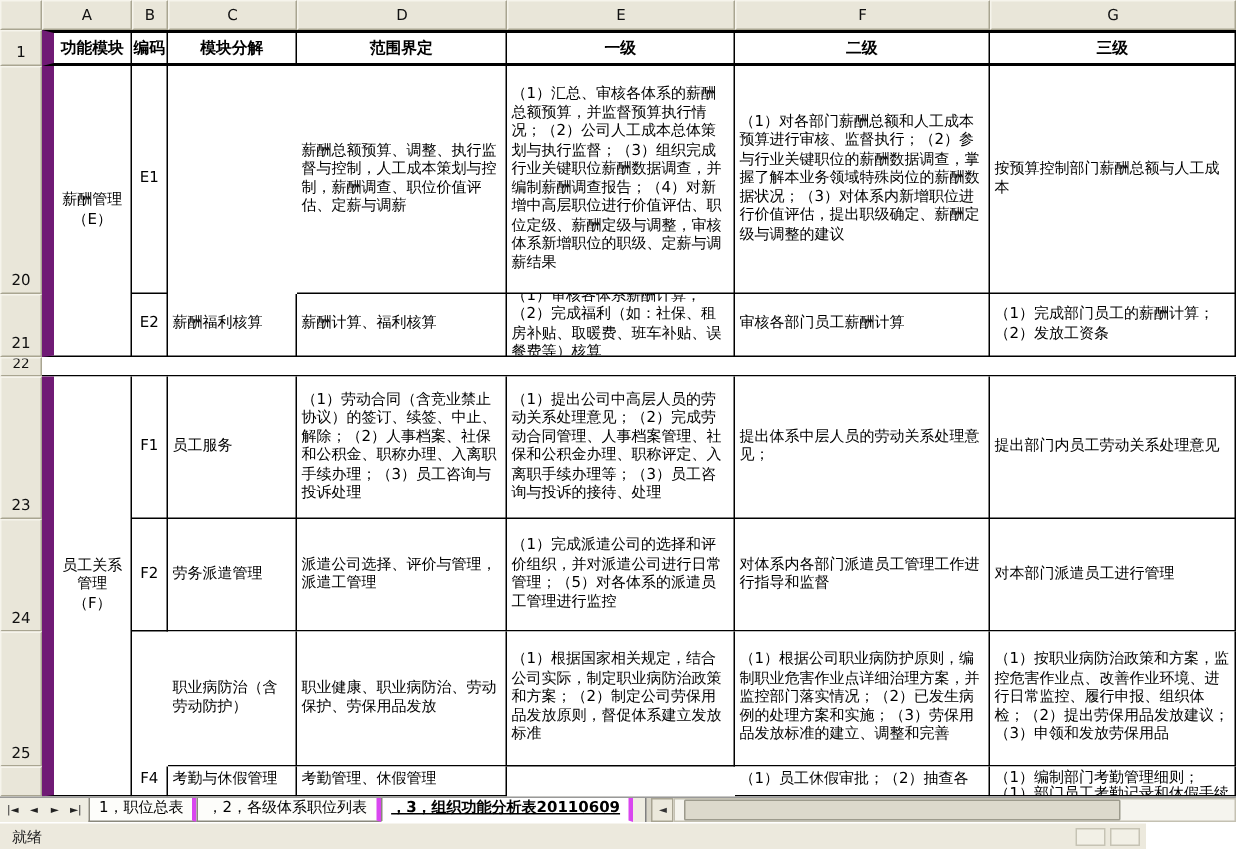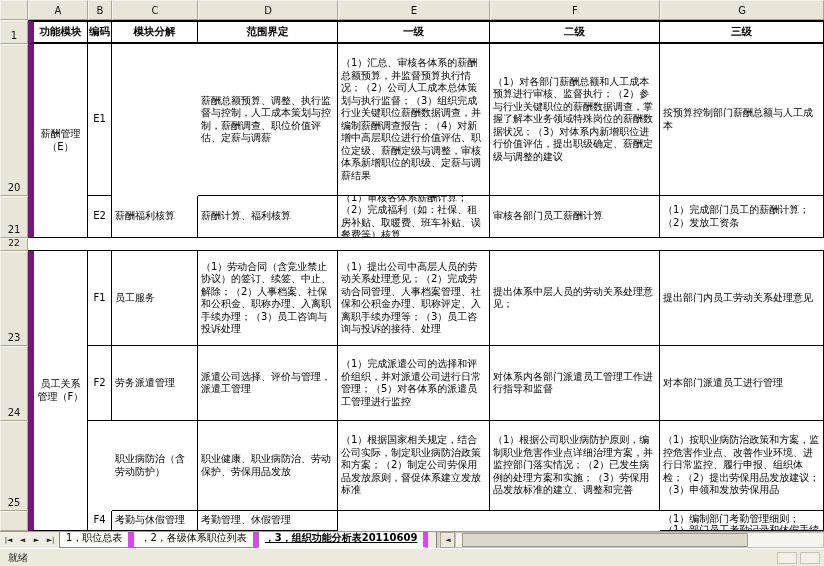--- a/index.html
+++ b/index.html
@@ -32,21 +32,21 @@
   .tc {
     background:#fff;
     border-right:1px solid #000;
     border-bottom:1px solid #000;
     display:flex; align-items:center;
     font-size:10px; line-height:12.5px;
     padding:2px 3px;
     overflow:hidden;
     letter-spacing:0;
   }
-  .bl { border-left:6px solid #701a75; }
+  .bl { border-left:8px solid #701a75; }
   .th {
     background:#fff;
     border-top:2px solid #000;
     border-bottom:2px solid #000;
     border-right:1px solid #000;
     font-weight:bold; font-size:10.5px;
     display:flex; align-items:center; justify-content:center;
     text-align:center; overflow:hidden;
   }
   .cx { justify-content:center; text-align:center; }
@@ -65,21 +65,21 @@
   }
   .navbtns { display:flex; align-items:center; background:#efede2; padding:0 2px; gap:1px; }
   .navbtn {
     font-size:7px; color:#222; width:13px; height:13px;
     display:flex; align-items:center; justify-content:center;
     cursor:default;
   }
   .tab {
     background:#fdfdfa;
     border-left:1px solid #8a887c;
-    border-right:5px solid #d946ef;
+    border-right:3px solid #d946ef;
     border-bottom:1px solid #8a887c;
     display:flex; align-items:center;
     padding:0 6px 3px 6px;
     font-size:10px; color:#000;
     white-space:nowrap; overflow:hidden;
   }
   .tab.active { background:#fff; font-weight:bold; border-bottom:1px solid #fff;text-decoration:underline; }
   .tab-fill { flex:0 0 6px; }
   .hsplit { width:4px; background:#d8d5c8; border-left:1px solid #808080; margin-left:2px; }
   .hsb-btn {
@@ -87,21 +87,21 @@
     display:flex; align-items:center; justify-content:center;
     font-size:7px; color:#333;
   }
   .hsb-track { flex:1; background:#f5f4ee; border:1px solid #c4c1b2; position:relative; }
   .hsb-thumb {
     position:absolute; left:6px; top:0; bottom:0; width:78%;
     background:#dcd9cc; border:1px solid #9c9a8c; border-radius:1px;
   }
   
   .statusbar {
-    position:absolute; left:0; top:548px; width:824px; height:18px;
+    position:absolute; left:0; top:548px; width:764px; height:18px;
     background:#ece9dd; border-top:1px solid #fff;
     display:flex; align-items:center;
     font-size:10px; color:#222;
   }
   .status-text { padding-left:8px; }
   .status-panes { margin-left:auto; display:flex; gap:3px; padding-right:4px; }
   .pane { width:20px; height:12px; background:#f2f0e6; border:1px solid #c6c3b4; }
 </style>
 </head>
 <body>
@@ -166,20 +166,21 @@
   <div class="tc" style="grid-area:8/4">职业病防治（含劳动防护）</div>
   <div class="tc" style="grid-area:8/5">职业健康、职业病防治、劳动保护、劳保用品发放</div>
   <div class="tc" style="grid-area:8/6">（1）根据国家相关规定，结合公司实际，制定职业病防治政策和方案；（2）制定公司劳保用品发放原则，督促体系建立发放标准</div>
   <div class="tc" style="grid-area:8/7">（1）根据公司职业病防护原则，编制职业危害作业点详细治理方案，并监控部门落实情况；（2）已发生病例的处理方案和实施；（3）劳保用品发放标准的建立、调整和完善</div>
   <div class="tc" style="grid-area:8/8">（1）按职业病防治政策和方案，监控危害作业点、改善作业环境、进行日常监控、履行申报、组织体检；（2）提出劳保用品发放建议；（3）申领和发放劳保用品</div>
 
   <div class="rh clip" style="grid-area:9/1"></div>
   <div class="tc cx top" style="grid-area:9/3">F4</div>
   <div class="tc top" style="grid-area:9/4">考勤与休假管理</div>
   <div class="tc top" style="grid-area:9/5">考勤管理、休假管理</div>
+  <div class="tc top" style="grid-area:9/7">（1）员工休假审批；（2）抽查各</div>
   <div class="tc top" style="grid-area:9/8;line-height:10.5px">（1）编制部门考勤管理细则；（1）部门员工考勤记录和休假手续</div>
 </div>
 
 <div class="tabbar">
   <div class="navbtns">
     <span class="navbtn">|◄</span>
     <span class="navbtn">◄</span>
     <span class="navbtn">►</span>
     <span class="navbtn">►|</span>
   </div>

